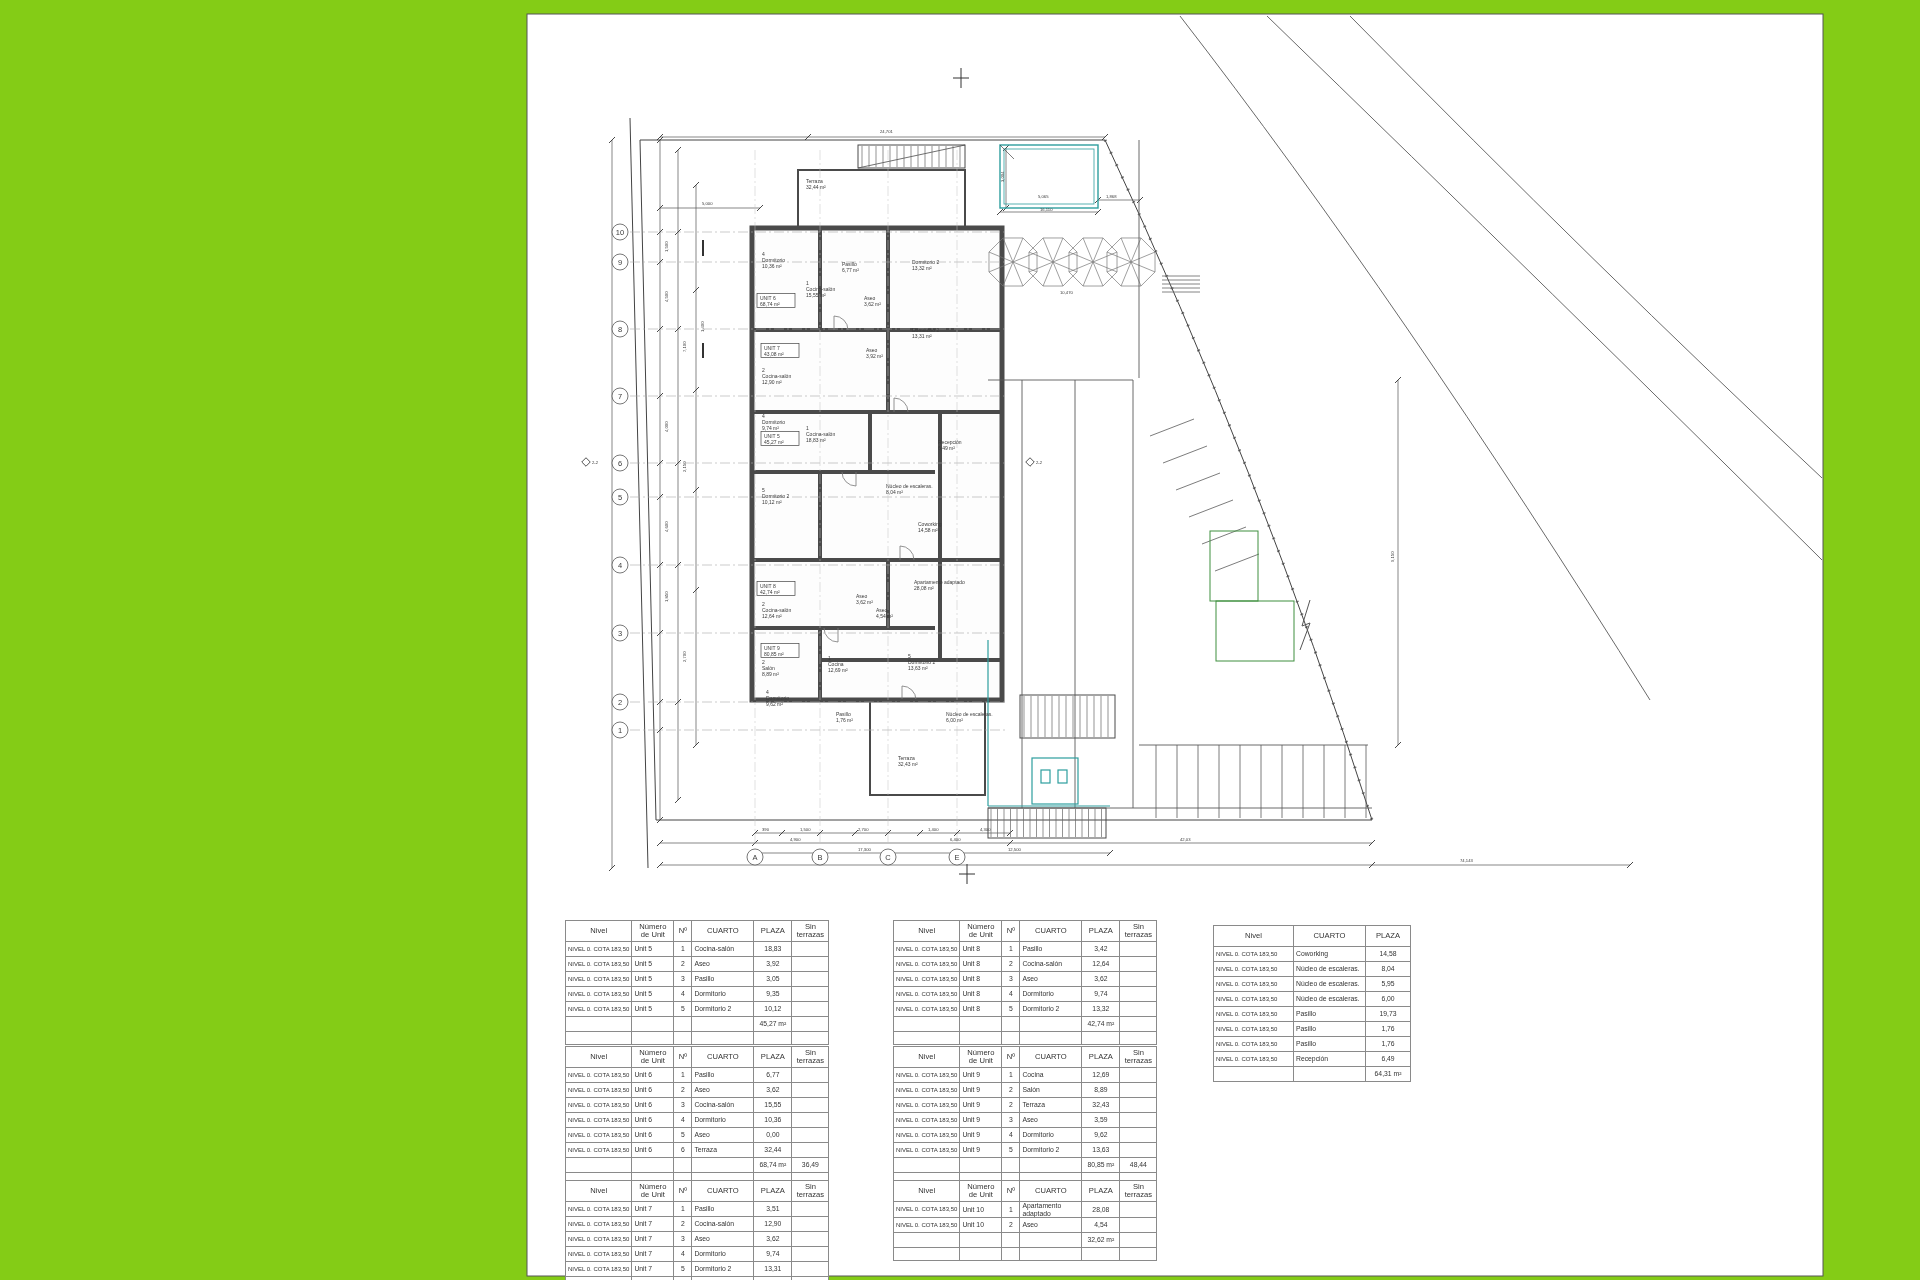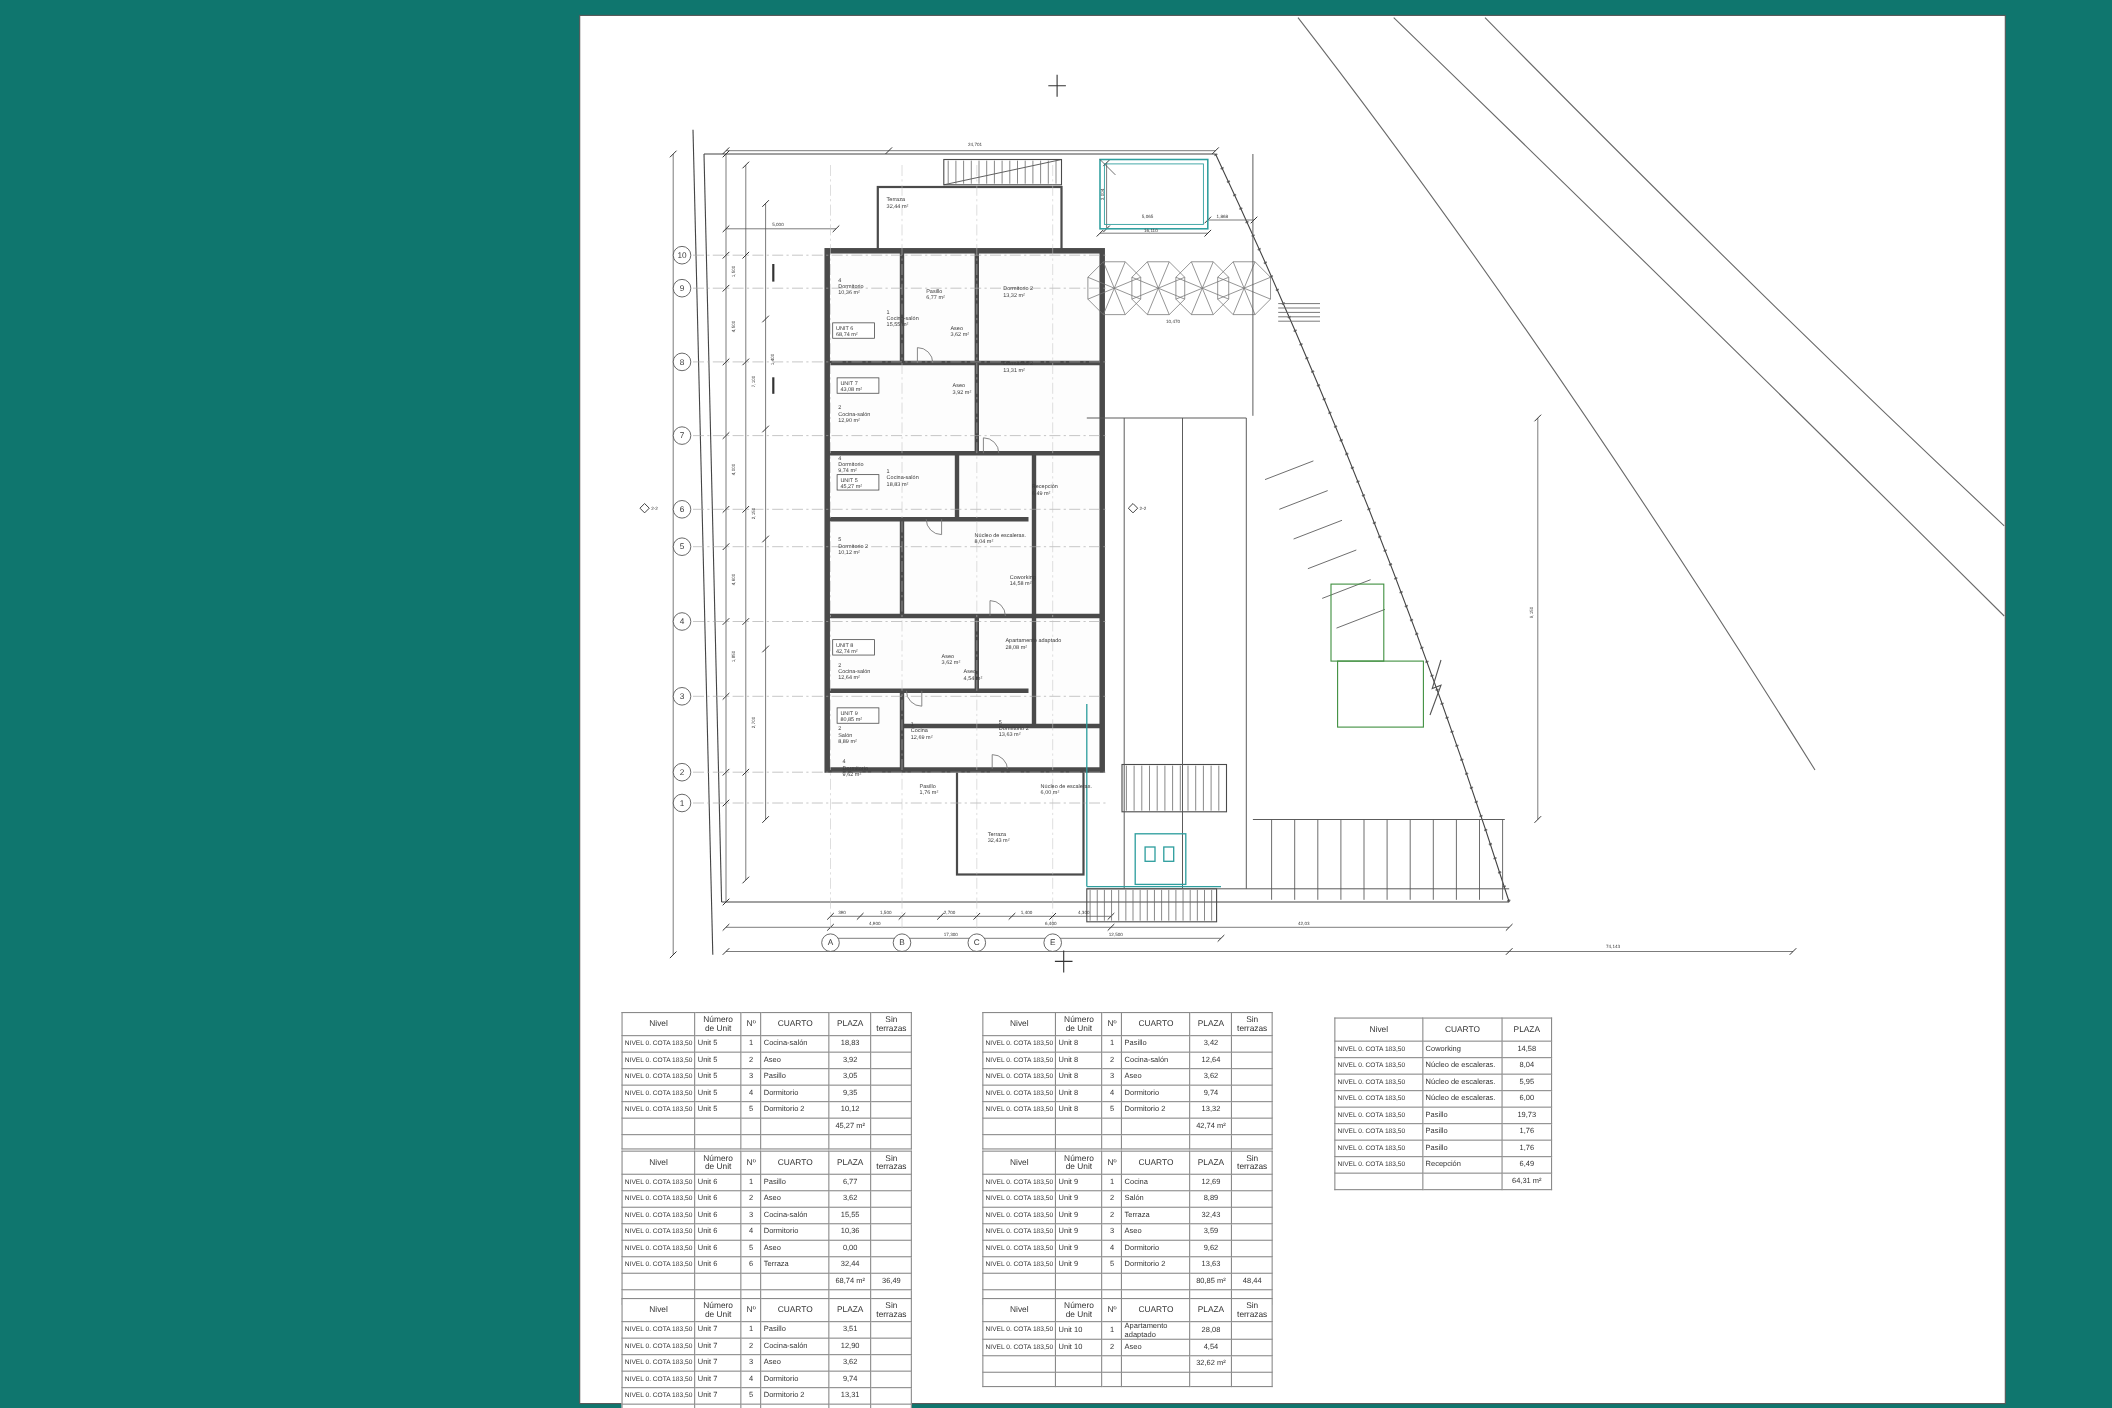--- a/index.html
+++ b/index.html
@@ -1,16 +1,16 @@
 <!DOCTYPE html>
 <html><head>
 <meta charset="utf-8">
 <style>
   html,body{margin:0;padding:0;background:#e9e9e9;}
-  .stage{position:relative;width:1920px;height:1280px;background:#0f766e;overflow:hidden;
+  .stage{position:relative;width:1920px;height:1280px;background:#84cc16;overflow:hidden;
          font-family:"Liberation Sans",sans-serif;}
   svg{position:absolute;left:0;top:0;}
   svg text{font-family:"Liberation Sans",sans-serif;fill:#3a3a3a;}
   .dtable{position:absolute;}
   .dtable table{border-collapse:collapse;table-layout:fixed;background:#fff;
     font:6.8px/1.12 "Liberation Sans",sans-serif;color:#333;}
   .dtable td,.dtable th{border:1px solid #8a8a8a;padding:0 2px;height:14px;overflow:hidden;}
   .dtable th{font-size:7.6px;font-weight:normal;text-align:center;height:20px;white-space:normal;line-height:1.05;}
   .dtable td{white-space:nowrap;}
   .dtable td.wrap{white-space:normal;}

